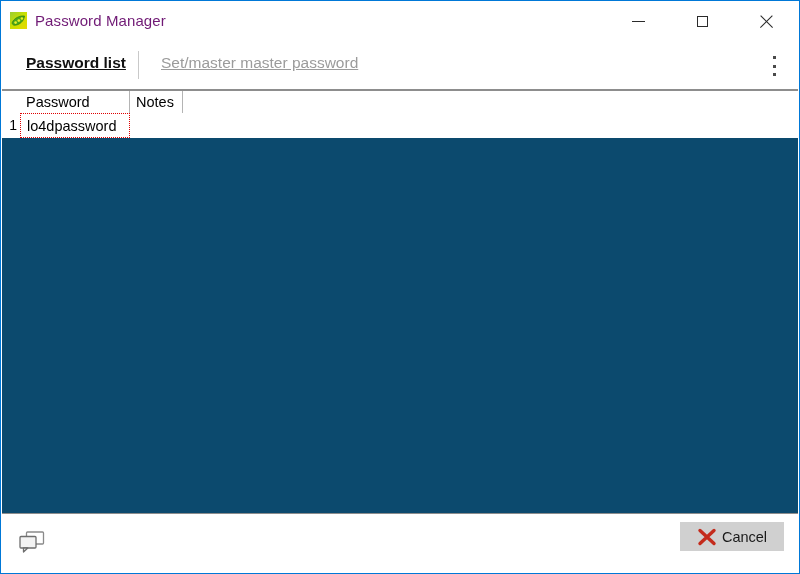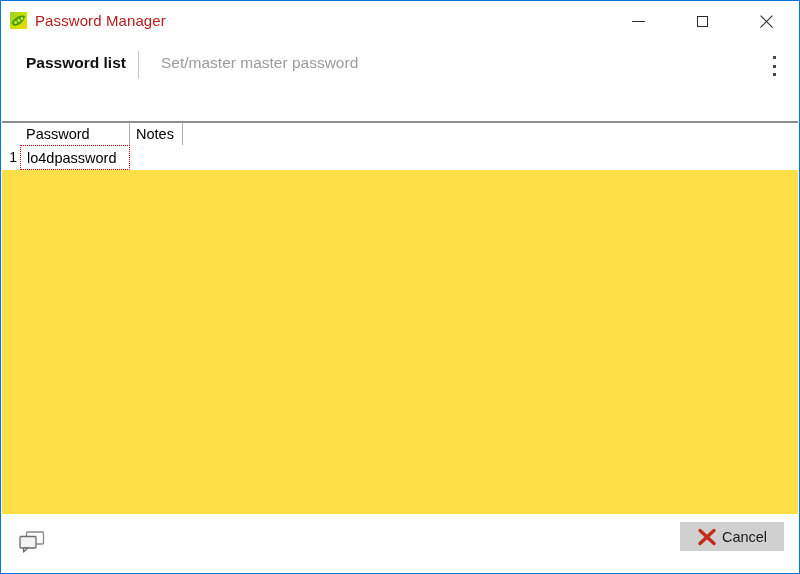--- a/index.html
+++ b/index.html
@@ -38,21 +38,21 @@
   }
   .app-icon .pod {
     position: absolute;
     left: 1px; top: 3px;
     width: 15px; height: 11px;
   }
   .title-text {
     position: absolute;
     left: 34px; top: 11px;
     font-size: 15px;
-    color: #b91c1c;
+    color: #701a75;
     letter-spacing: 0.1px;
     white-space: nowrap;
   }
 
   .win-btn {
     position: absolute;
     top: 0;
     width: 46px; height: 31px;
     display: flex;
     align-items: center;
@@ -94,20 +94,21 @@
   }
   .tab {
     position: absolute;
     top: 13px;
     font-size: 15.5px;
     white-space: nowrap;
     background: transparent;
     border: none;
     padding: 0;
     font-family: "Liberation Sans", sans-serif;
+    text-decoration: underline;
   }
   .tab-active {
     left: 25px;
     color: #111111;
     font-weight: 600;
   }
   .tab-inactive {
     left: 160px;
     color: #9b9b9b;
     font-weight: 400;
@@ -138,23 +139,22 @@
   }
 
   
   .grid-wrap {
     position: absolute;
     left: 1px; top: 88px;
     width: 796px; height: 425px;
     box-sizing: border-box;
     border-top: 2px solid #8d8d8d;
     border-bottom: 1px solid #8d8d8d;
-    background: #fde047;
+    background: #0c4a6e;
     overflow: hidden;
-    margin-top: 32px;
   }
   .grid {
     position: absolute;
     left: 0; top: 0;
     width: 796px;
     border-collapse: collapse;
     table-layout: fixed;
   }
   .grid col.c-num  { width: 18px; }
   .grid col.c-pw   { width: 110px; }

